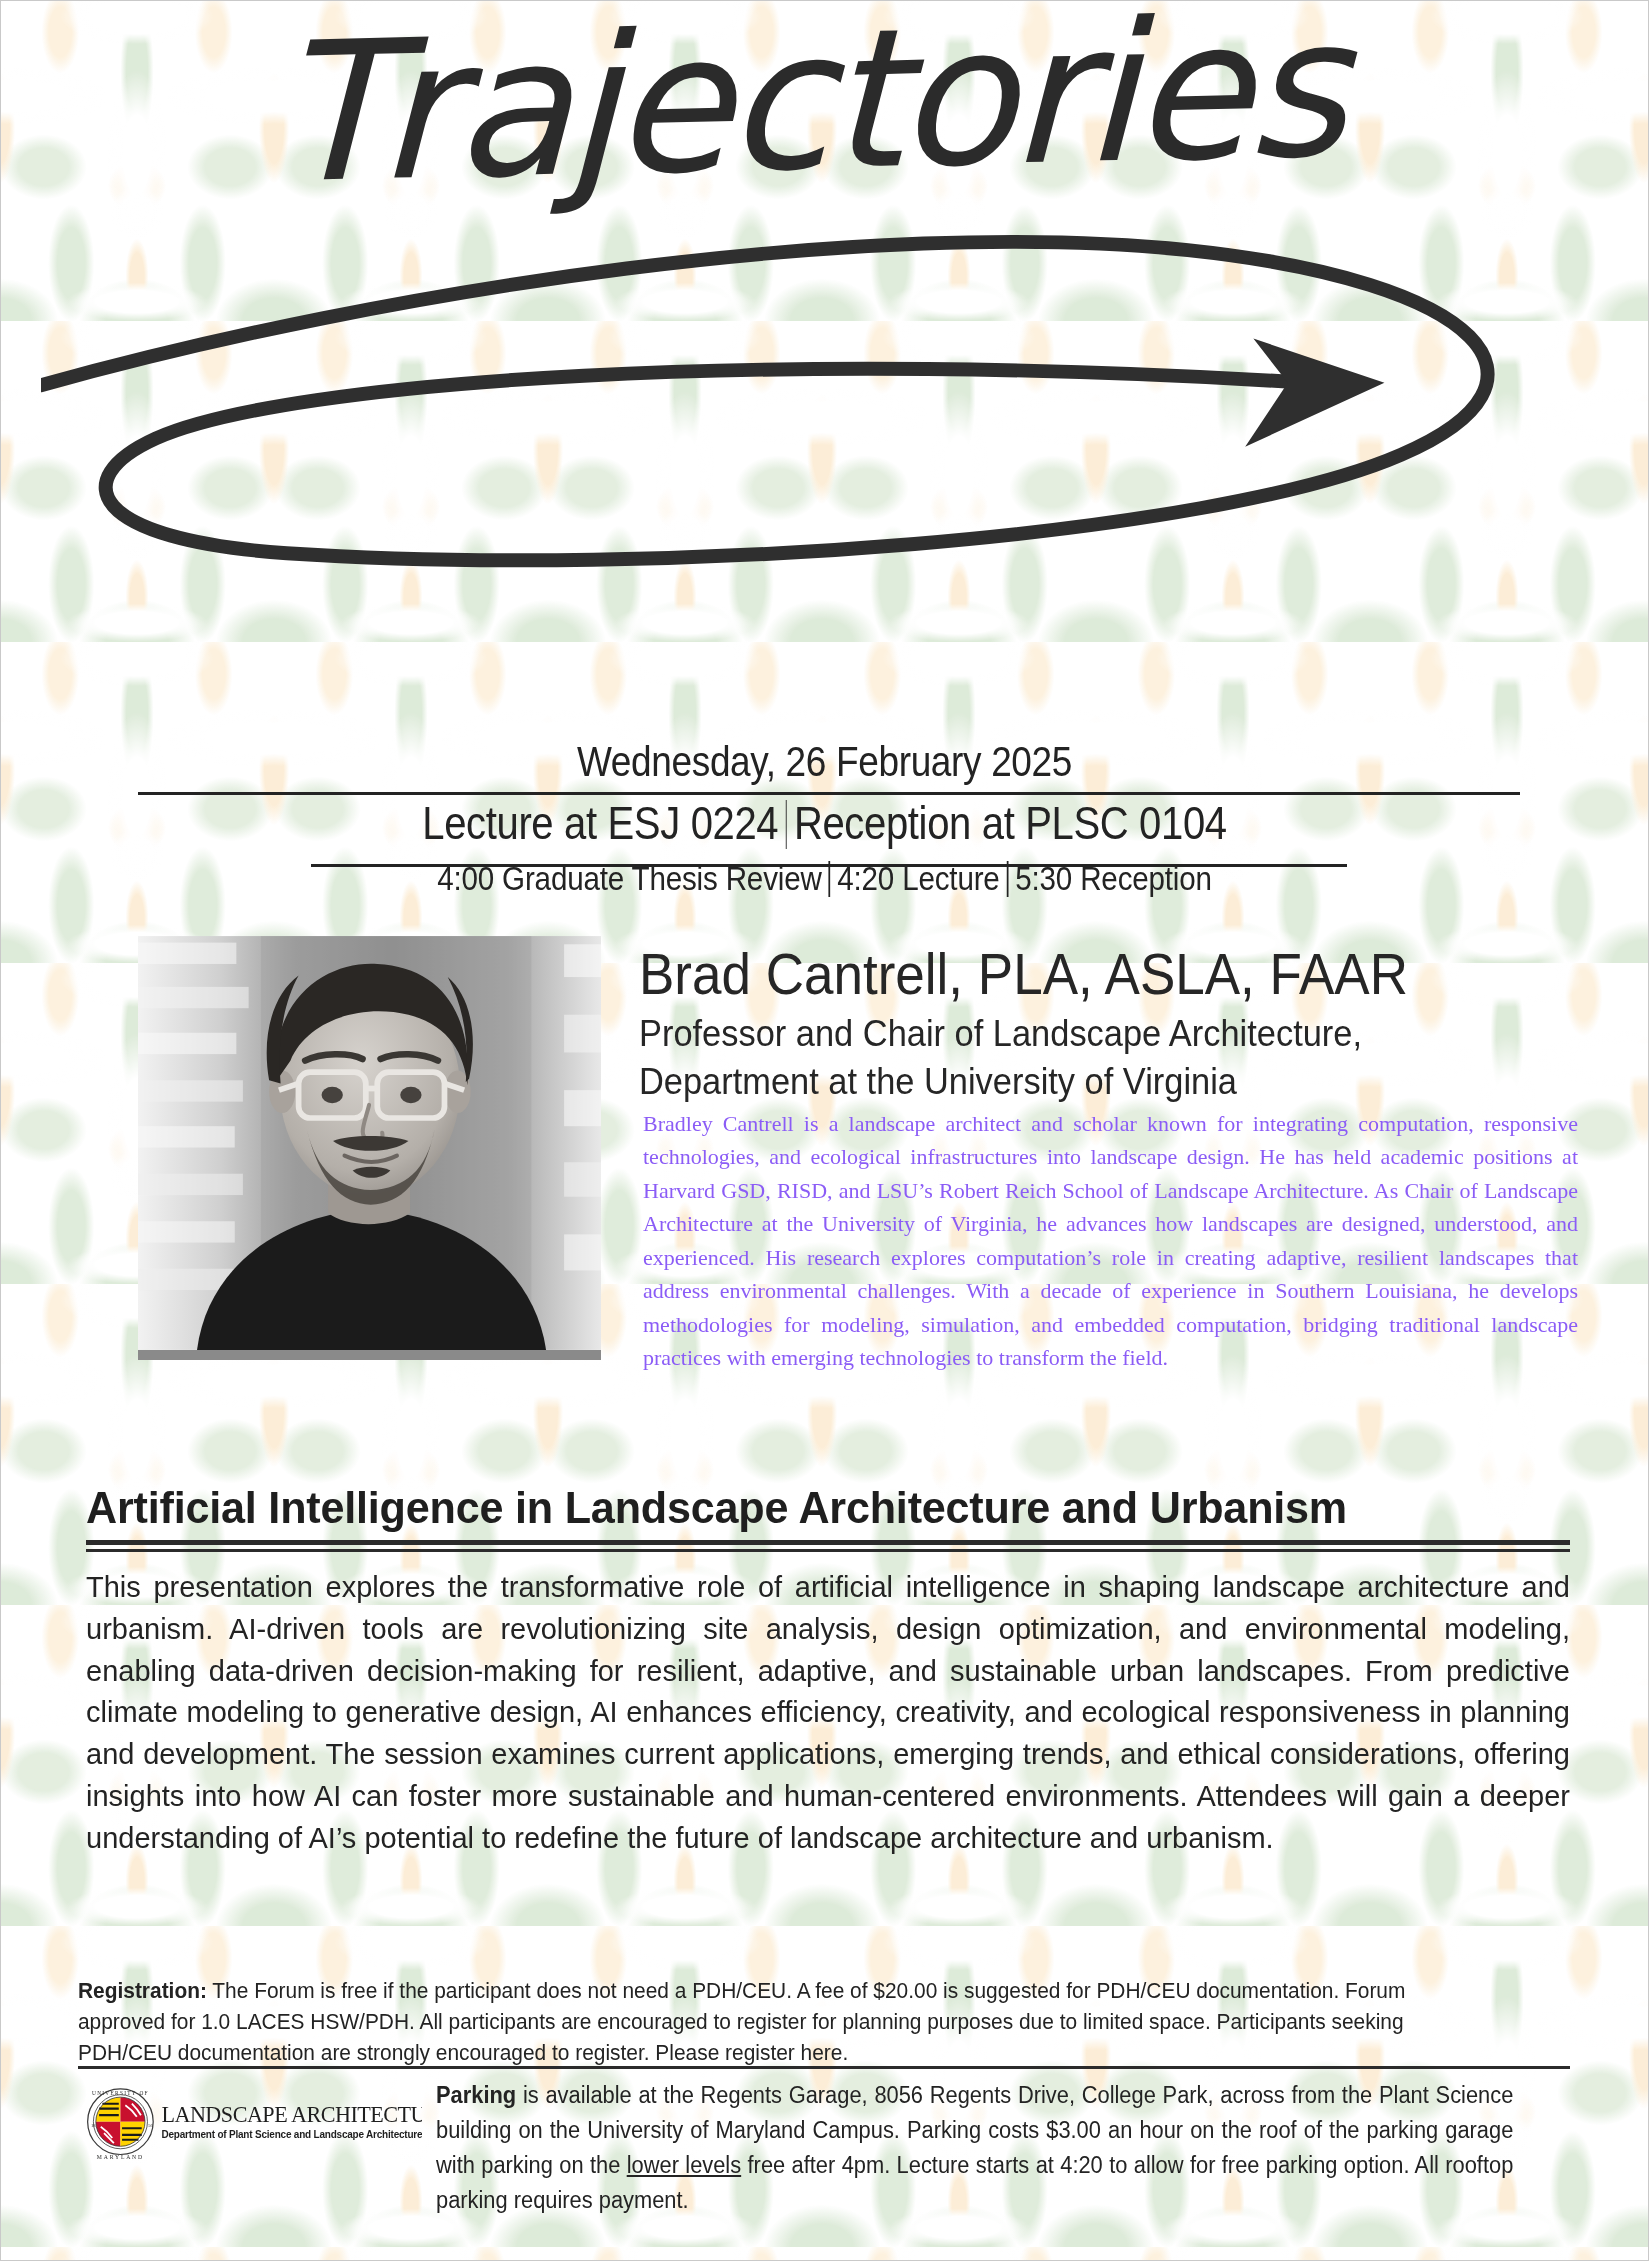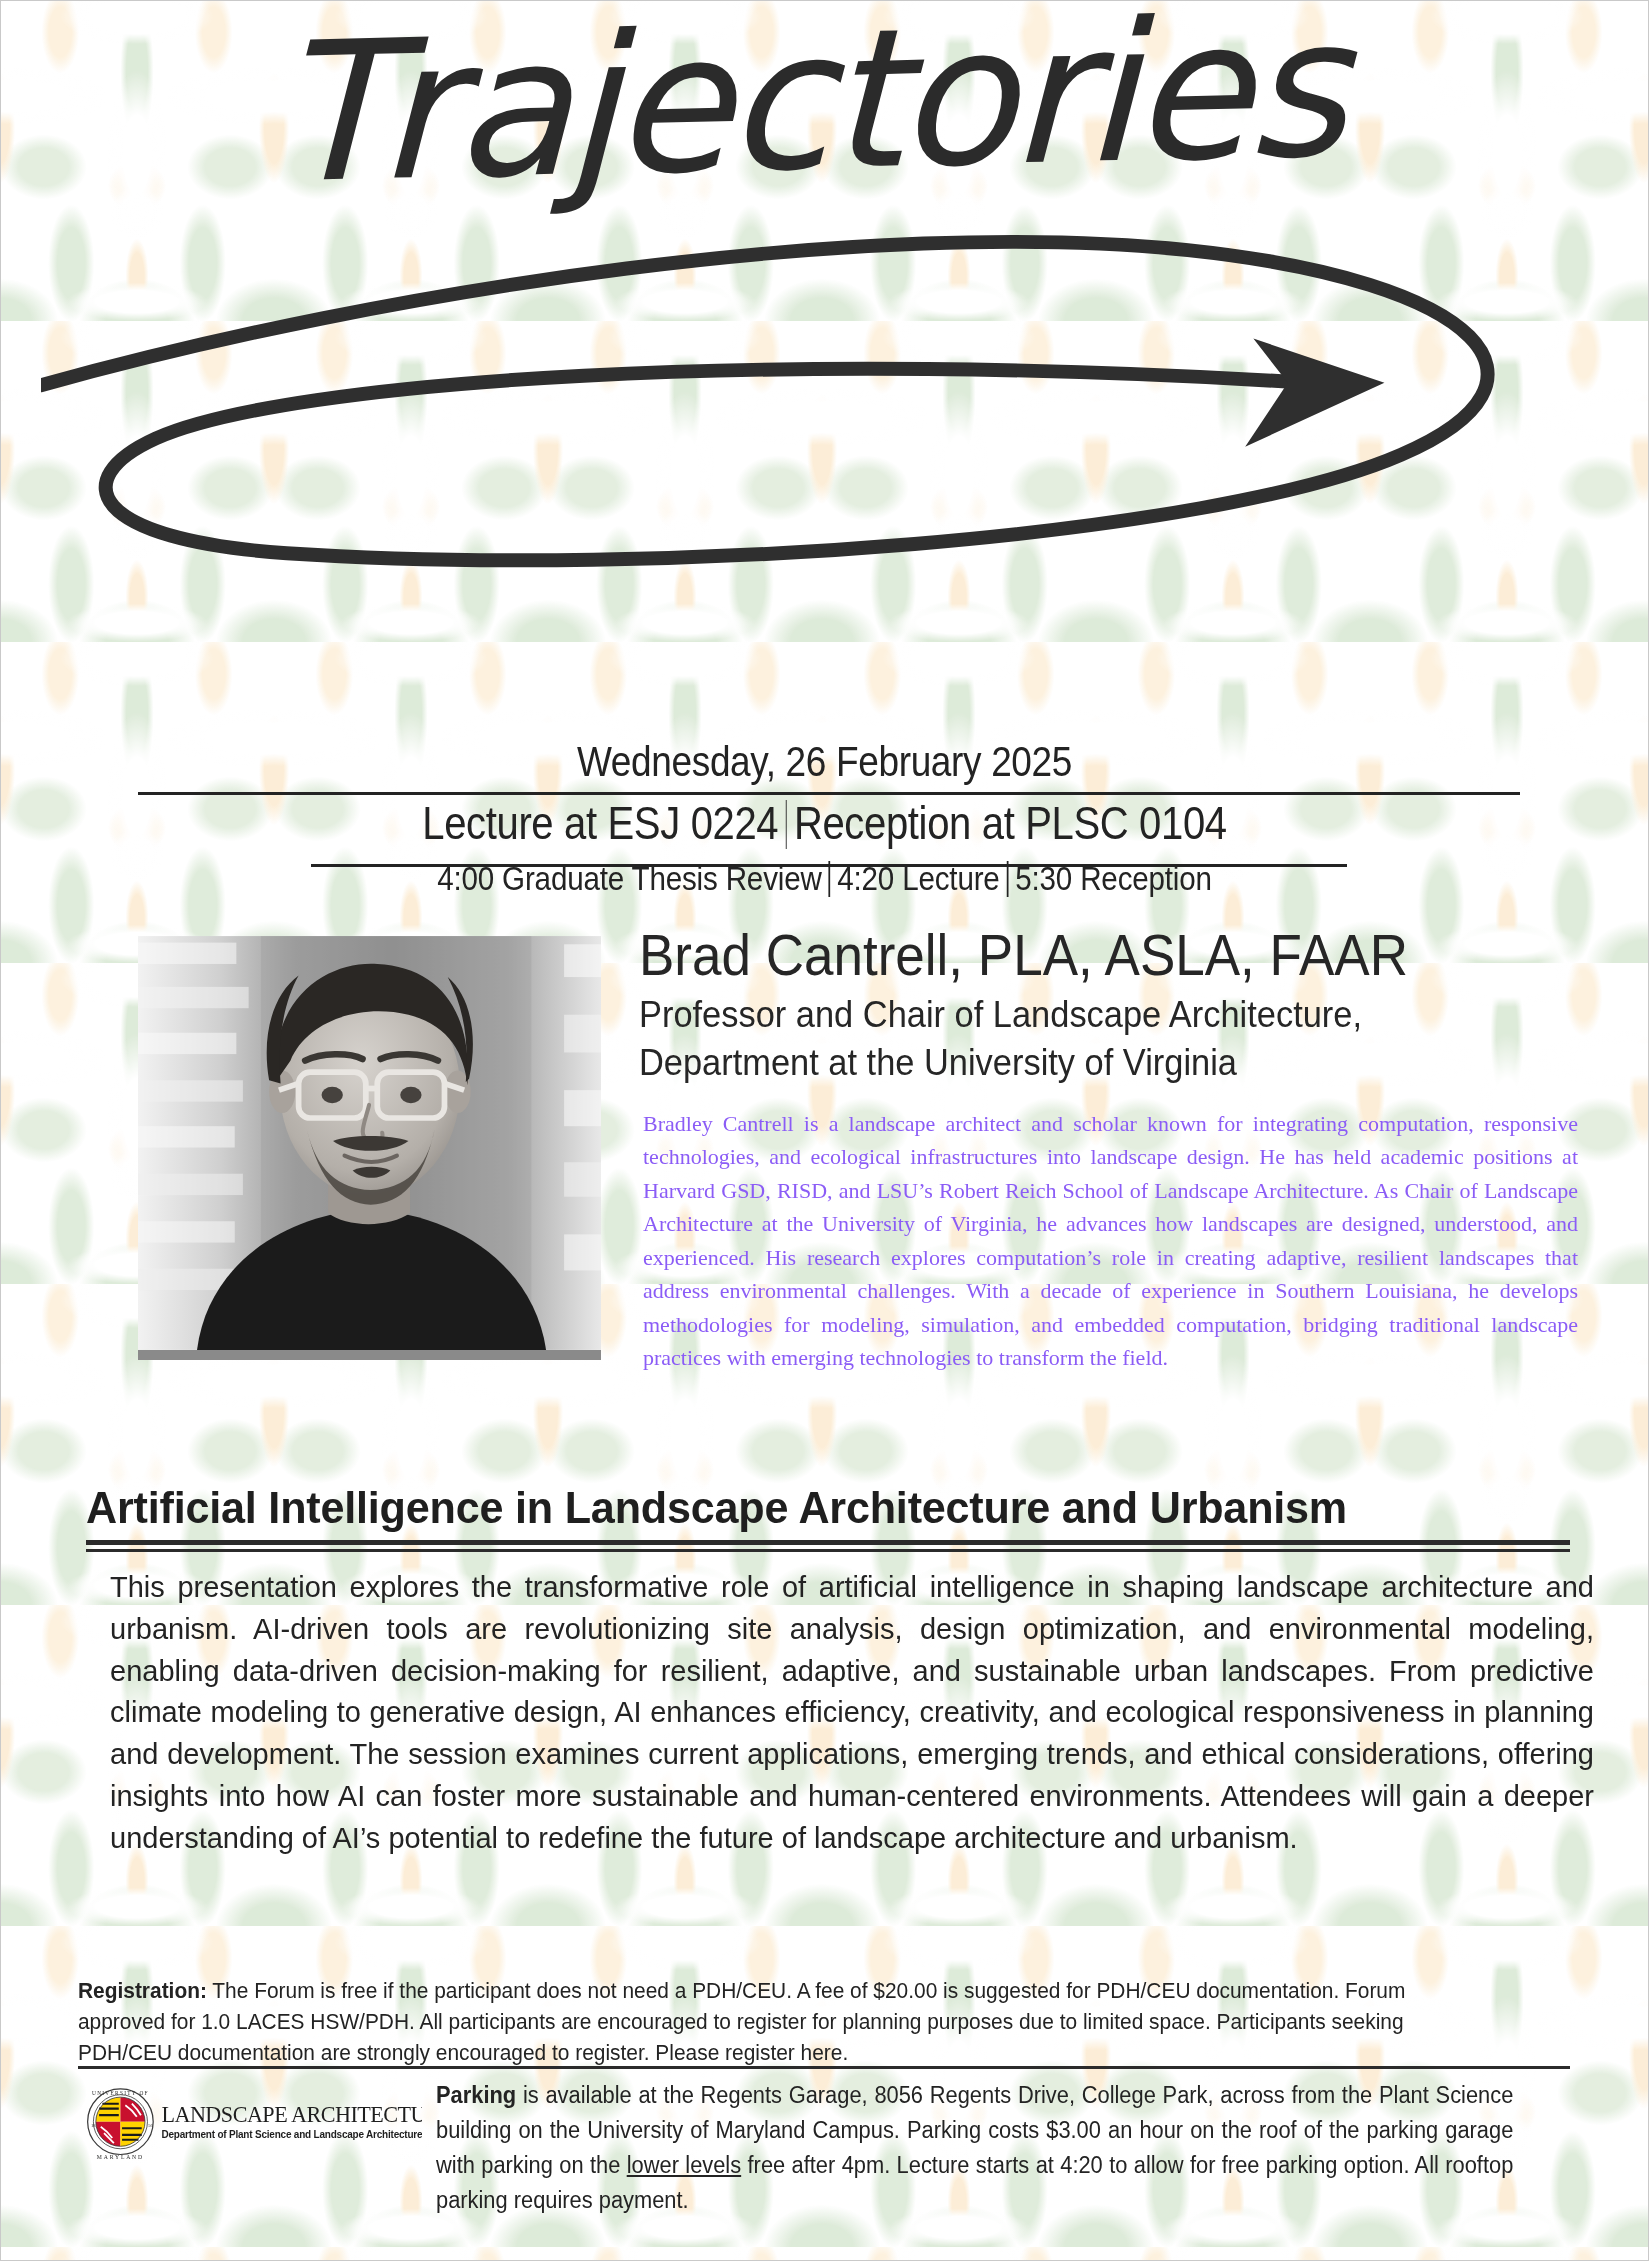--- a/index.html
+++ b/index.html
@@ -176,21 +176,21 @@
     position: absolute;
     left: 0;
     bottom: -9.8px;
     width: 463px;
     height: 9.8px;
     background: #8a8a8a;
   }
 
   .speaker-block {
     position: absolute;
-    top: 925px;
+    top: 944px;
     left: 639px;
     width: 938px;
   }
   .speaker-name {
     font-family: "Liberation Sans Narrow", "Liberation Sans", sans-serif;
     font-size: 57px;
     font-weight: 400;
     color: #262626;
     letter-spacing: 0px;
     line-height: 1.08;
@@ -252,21 +252,20 @@
   .abstract {
     position: absolute;
     top: 1567px;
     left: 86px;
     width: 1484px;
     font-family: "Liberation Sans", sans-serif;
     font-size: 29px;
     line-height: 1.44;
     color: #232323;
     text-align: justify;
-    margin-left: 24px;
   }
 
   
   .registration {
     position: absolute;
     top: 1975px;
     left: 78px;
     width: 1495px;
     font-family: "Liberation Sans Narrow", "Liberation Sans", sans-serif;
     font-size: 22px;

